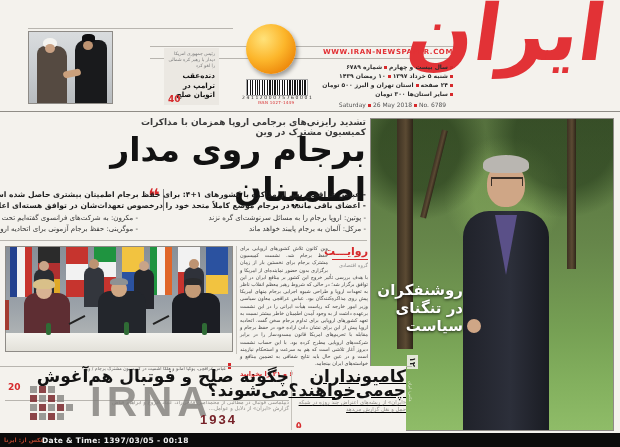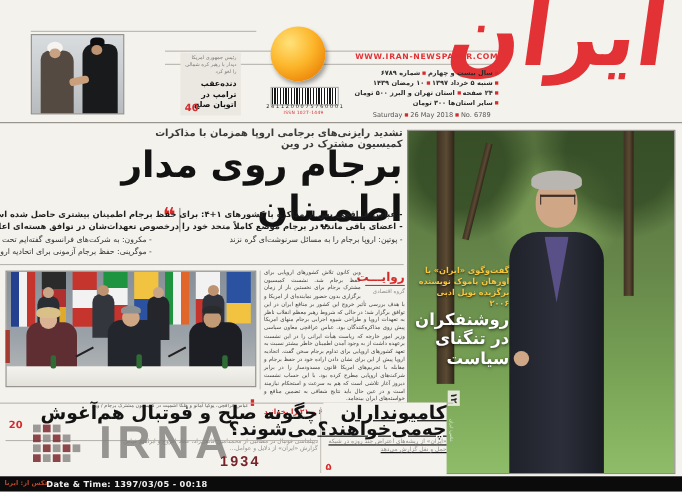--- a/index.html
+++ b/index.html
@@ -107,20 +107,21 @@
   <div class="abs rtl lead-headline" style="left:0;top:130px;width:366px;">برجام روی مدار اطمینان</div>
 
   <div class="abs quote-glyph" style="left:148px;top:186px;">❝</div>
   <div class="abs vline" style="left:163px;top:189px;height:22px;background:#888;"></div>
   <div class="abs rtl" style="left:18px;top:189px;width:348px;">
     <div class="qline">- عباس عراقچی پس از مذاکره با کشورهای ۱+۴: برای حفظ برجام اطمینان بیشتری حاصل شده است</div>
     <div class="qline">- اعضای باقی مانده در برجام موضع کاملاً متحد خود را درخصوص تعهدات‌شان در توافق هسته‌ای اعلام کردند</div>
   </div>
   <div class="abs rtl" style="left:143px;top:213px;width:223px;">
     <div class="sline">- پوتین: اروپا برجام را به مسائل سرنوشت‌ای گره نزند</div>
+    <div class="sline">- مرکل: آلمان به برجام پایبند خواهد ماند</div>
   </div>
   <div class="abs rtl" style="left:2px;top:213px;width:136px;">
     <div class="sline">- مکرون: به شرکت‌های فرانسوی گفته‌ایم تحت حفاظت هستند</div>
     <div class="sline">- موگرینی: حفظ برجام آزمونی برای اتحادیه اروپاست</div>
   </div>
 
   <div class="abs hairline" style="left:0;top:240px;width:367px;"></div>
 
   <div class="abs rtl" style="left:240px;top:245px;width:128px;height:118px;">
     <div style="float:right;width:36px;margin-left:4px;">
@@ -184,21 +185,20 @@
     <div class="abs trunk" style="left:196px;top:0;width:9px;height:150px;"></div>
     <div class="abs trunk" style="left:60px;top:10px;width:6px;height:90px;transform:rotate(14deg);"></div>
 
     <div class="abs" style="left:92px;top:92px;width:86px;height:221px;background:linear-gradient(90deg,#20222a,#2c2f3a 55%,#1a1c23);border-radius:26px 26px 0 0;"></div>
     <div class="abs" style="left:124px;top:96px;width:22px;height:60px;background:#5a5088;clip-path:polygon(0 0,100% 0,50% 100%);"></div>
     <div class="abs" style="left:116px;top:44px;width:38px;height:44px;background:#cfa686;border-radius:46%;"></div>
     <div class="abs" style="left:112px;top:36px;width:46px;height:18px;background:#b9b6b1;border-radius:50% 50% 30% 30%;"></div>
     <div class="abs" style="left:120px;top:58px;width:30px;height:7px;border-top:2px solid #3a2f28;border-left:1px solid #3a2f28;border-right:1px solid #3a2f28;"></div>
     <div class="abs" style="left:96px;top:200px;width:14px;height:14px;background:#cfa686;border-radius:50%;"></div>
 
-    <div class="abs rtl pam-kicker" style="left:6px;top:122px;width:86px;">گفت‌وگوی «ایران» با اورهان پاموک نویسنده برگزیده نوبل ادبی ۲۰۰۶</div>
     <div class="abs rtl pam-title" style="left:6px;top:162px;width:86px;">روشنفکران در تنگنای سیاست</div>
 
     <div class="abs vert pagenum" style="left:36px;top:236px;color:#222;font-size:8px;background:rgba(244,242,237,.85);padding:2px 1px;">۱۲</div>
     <div class="abs vert" style="left:37px;top:262px;font-size:4px;color:#f0efe9;opacity:.85;">عکس: ایران</div>
   </div>
 
   <div class="abs hairline" style="left:0;top:366px;width:412px;"></div>
 
   <div class="abs rtl" style="left:5px;top:370px;width:284px;">
     <div class="bs-title">چگونه صلح و فوتبال هم‌آغوش می‌شوند؟</div>

